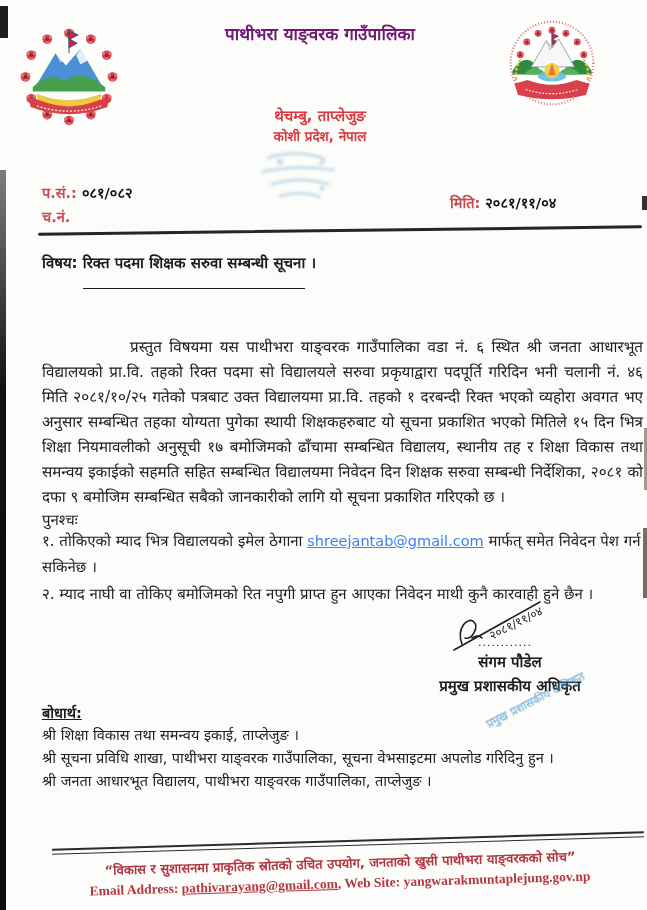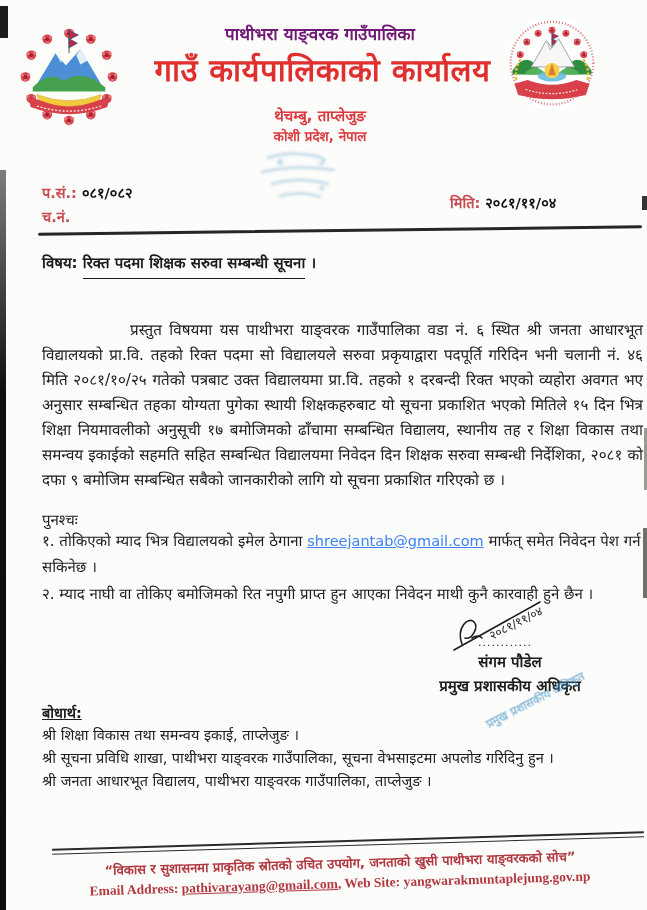--- a/index.html
+++ b/index.html
@@ -25,24 +25,24 @@
   
   .ps{left:42px;top:182px;font-size:14.5px;font-weight:600;}
   .cn{left:42px;top:206px;font-size:14.5px;font-weight:600;color:#c84a52;}
   .miti{left:450px;top:192px;font-size:14.5px;font-weight:600;}
   .red-lbl{color:#c84a52;}
   .blk-val{color:#141414;}
   .divider{left:38px;top:229px;width:604px;height:3px;background:#262626;
     transform:rotate(-.7deg);border-radius:2px;}
   
   .subject{left:42px;top:252px;font-size:15px;font-weight:bold;}
-  .subject .u{border-bottom:1.6px solid #1c1c1c;padding-bottom:6px;}
+  .subject .u{border-bottom:1.6px solid #1c1c1c;padding-bottom:16px;}
   .salutation{left:42px;top:299px;font-size:15px;font-weight:bold;}
   
-  .para{left:42px;top:318px;width:601px;text-align:justify;
+  .para{left:42px;top:335px;width:601px;text-align:justify;
     font-size:15.2px;line-height:25px;font-weight:500;text-indent:88px;}
   .postscript{left:42px;top:509px;font-size:15px;font-weight:400;}
   .items{left:42px;top:528px;width:601px;font-size:15px;line-height:26px;font-weight:500;}
   .items .item{margin-bottom:1px;}
   .email-link{color:#3b82f6;text-decoration:underline;font-family:"DejaVu Sans",sans-serif;font-size:14.5px;}
   
   .sig-svg{left:448px;top:594px;width:140px;height:58px;}
   .sig-dots{left:478px;top:636px;font-size:11px;letter-spacing:1px;color:#222;}
   .sig-name{left:425px;top:651px;width:170px;text-align:center;
     font-size:15px;font-weight:600;}
@@ -144,21 +144,20 @@
     <ellipse cx="50" cy="68" rx="15" ry="5.5" fill="#66bbe4" opacity=".9"></ellipse>
     <circle cx="50" cy="62" r="8" fill="#f6d04a"></circle>
     <path d="M46,67 L50,54 L54,67 Z" fill="#e07b2a"></path>
     <path d="M12,72 Q10,58 18,48" stroke="#e6bf3a" stroke-width="2.6" stroke-dasharray="3,2" fill="none"></path>
     <path d="M88,72 Q90,58 82,48" stroke="#e6bf3a" stroke-width="2.6" stroke-dasharray="3,2" fill="none"></path>
     <path d="M10,76 L24,72 Q50,82 76,72 L90,76 L86,88 Q50,97 14,88 Z" fill="#d8404a"></path>
     <path d="M22,82 Q50,91 78,82" stroke="#ffffff" stroke-width="1.2" stroke-dasharray="2,1.6" fill="none" opacity=".9"></path>
   </svg>
 
   <div class="abs hdr-muni">पाथीभरा याङ्वरक गाउँपालिका</div>
-  <div class="abs hdr-office">गाउँ कार्यपालिकाको कार्यालय</div>
   <div class="abs hdr-addr1">थेचम्बु, ताप्लेजुङ</div>
   <div class="abs hdr-addr2">कोशी प्रदेश, नेपाल</div>
 
   <svg class="abs stamp-top" viewBox="0 0 105 64">
     <g stroke="#5b9cc9" fill="none" stroke-width="2" opacity=".8" stroke-linecap="round">
       <path d="M18,14 Q40,6 66,12 Q80,16 70,20"></path>
       <path d="M12,28 Q45,20 84,26"></path>
       <path d="M22,40 Q50,32 78,40"></path>
       <path d="M30,52 Q52,46 70,53"></path>
     </g>

